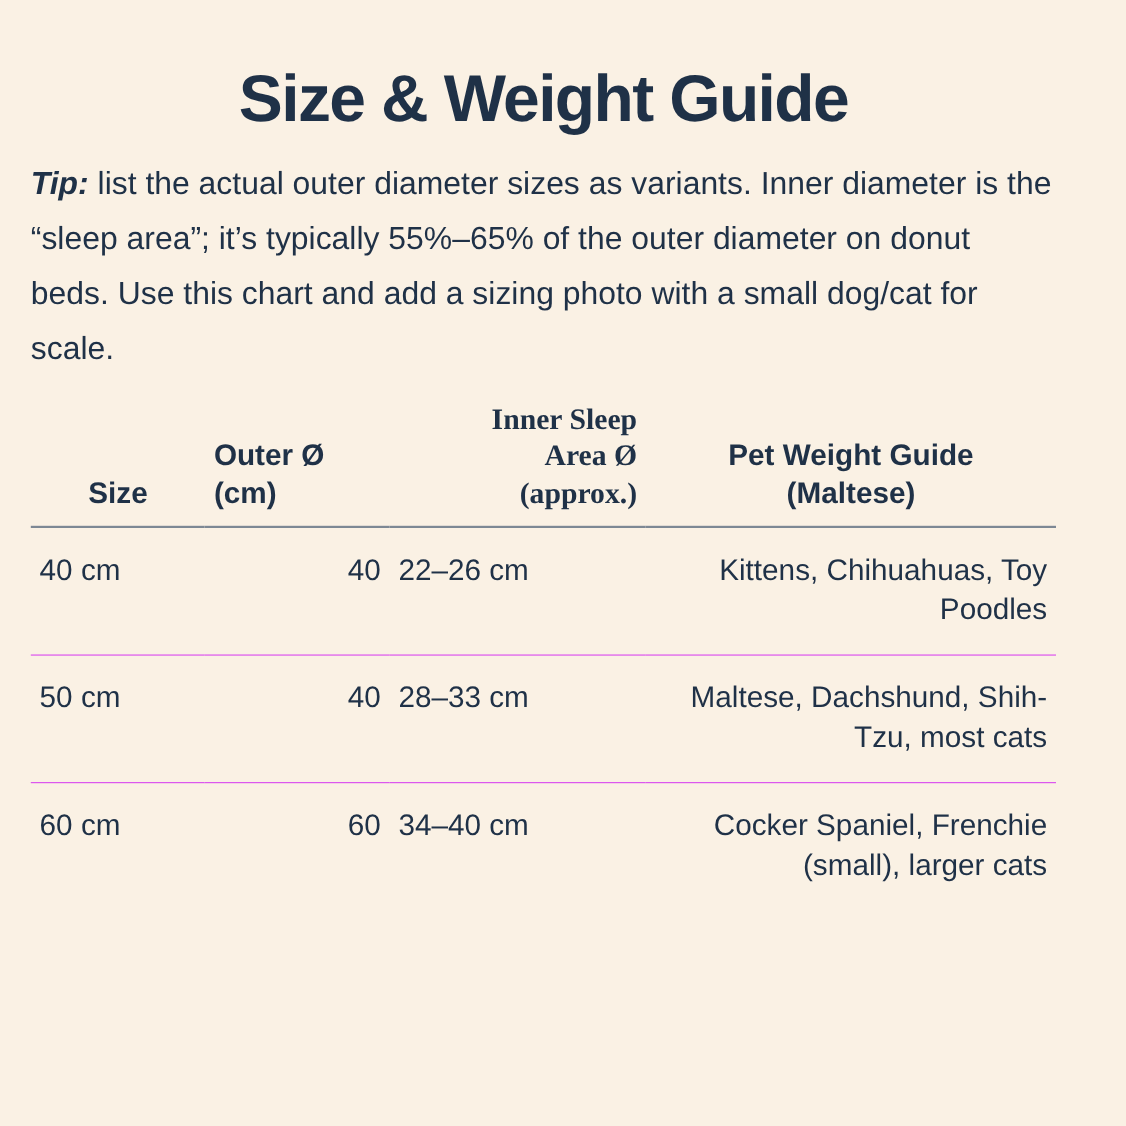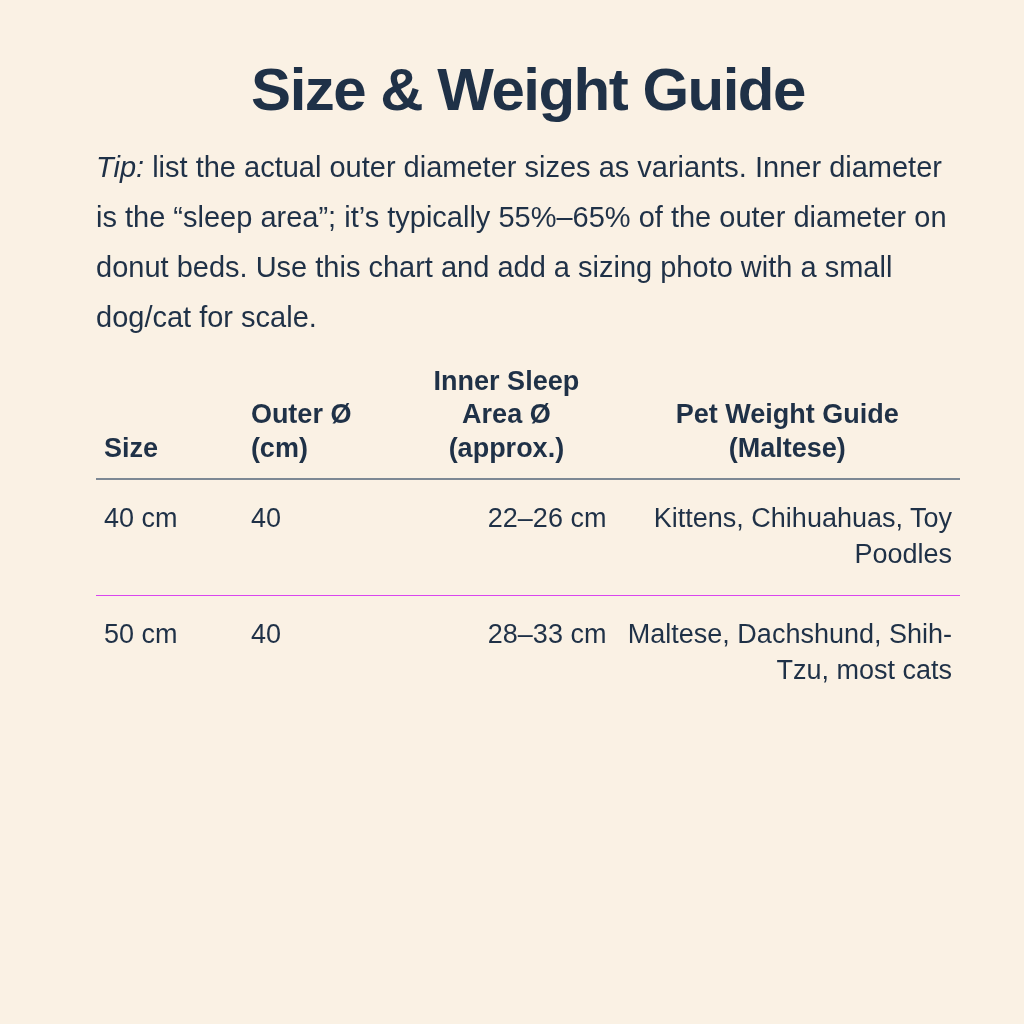--- a/index.html
+++ b/index.html
@@ -11,71 +11,72 @@
     height: 1024px;
     background: #faf1e4;
     font-family: "Liberation Sans", sans-serif;
     color: #1f3147;
     overflow: hidden;
   }
   .page {
     width: 1024px;
     height: 740px;
     box-sizing: border-box;
-    padding: 48px 64px 0 96px;
+    padding: 48px 64px 0 28px;
     position: relative;
   }
   .title {
     font-size: 60px;
     font-weight: bold;
     letter-spacing: -1.5px;
     text-align: center;
     margin: 10px 0 22px 0;
     color: #1f3147;
     line-height: 1.05;
   }
   .intro {
     font-size: 29px;
     line-height: 1.72;
     color: #1f3147;
     margin: 0 0 18px 0;
   }
   .intro .tip {
     font-style: italic;
+    font-weight: bold;
   }
   table.size-table {
     width: 100%;
     border-collapse: collapse;
     font-size: 27px;
     color: #1f3147;
   }
   table.size-table th {
     font-weight: bold;
     vertical-align: bottom;
     padding: 4px 8px 12px 8px;
     line-height: 1.25;
     border-bottom: 2px solid #7d8894;
   }
-  table.size-table th.c-size { text-align: left; width: 17%; }
+  table.size-table th.c-size { text-align: center; width: 17%; }
   table.size-table th.c-outer { text-align: left; width: 18%; }
-  table.size-table th.c-inner { text-align: center; width: 25%; }
+  table.size-table th.c-inner { text-align: right; width: 25%; font-family: Liberation Serif, serif; }
   table.size-table th.c-weight { width: 40%; }
 
   table.size-table td {
     vertical-align: top;
     padding: 20px 8px 22px 8px;
     line-height: 1.35;
     border-bottom: 1px solid #d946ef;
   }
   table.size-table tr:last-child td {
     border-bottom: none;
   }
   td.c-size { text-align: left; }
-  td.c-outer { text-align: left; }
-  td.c-inner { text-align: right; }
+  td.c-outer { text-align: right; }
+  td.c-inner { text-align: left; }
   td.c-weight { text-align: right; }
 </style>
 </head>
 <body>
 
 <div class="page">
 
   <h1 class="title">Size &amp; Weight Guide</h1>
 
   <p class="intro"><span class="tip">Tip:</span><span> list the actual outer diameter sizes as variants. Inner diameter is the “sleep area”; it’s typically 55%–65% of the outer diameter on donut beds. Use this chart and add a sizing photo with a small dog/cat for scale.</span></p>
@@ -107,16 +108,22 @@
         <td class="c-outer">40</td>
         <td class="c-inner">22–26 cm</td>
         <td class="c-weight">Kittens, Chihuahuas, Toy Poodles</td>
       </tr>
       <tr>
         <td class="c-size">50 cm</td>
         <td class="c-outer">40</td>
         <td class="c-inner">28–33 cm</td>
         <td class="c-weight">Maltese, Dachshund, Shih-Tzu, most cats</td>
       </tr>
+      <tr>
+        <td class="c-size">60 cm</td>
+        <td class="c-outer">60</td>
+        <td class="c-inner">34–40 cm</td>
+        <td class="c-weight">Cocker Spaniel, Frenchie (small), larger cats</td>
+      </tr>
     </tbody>
   </table>
 
 </div>
 
 </body></html>

